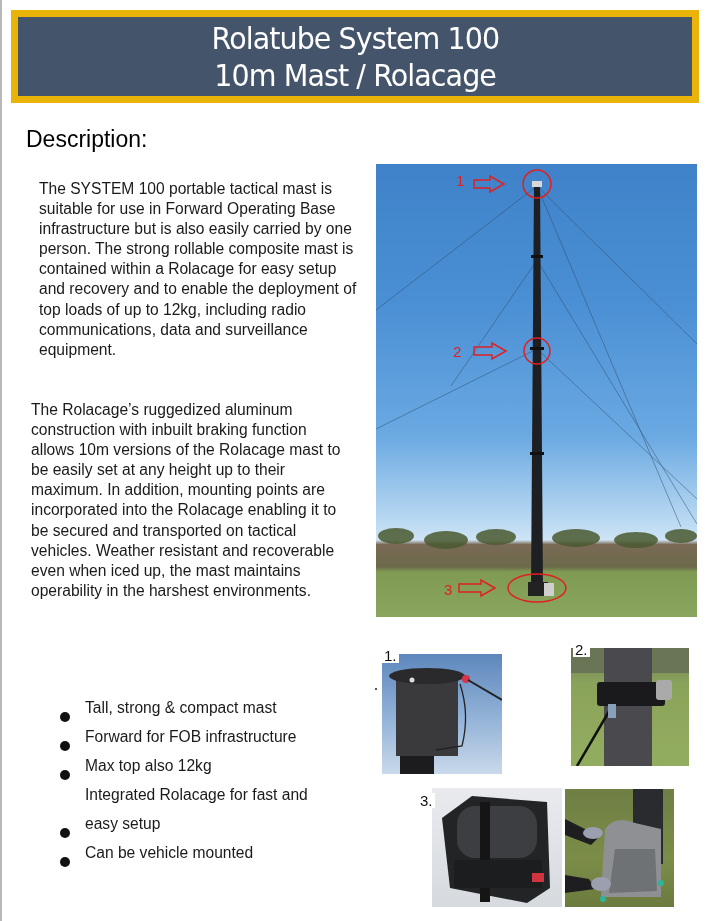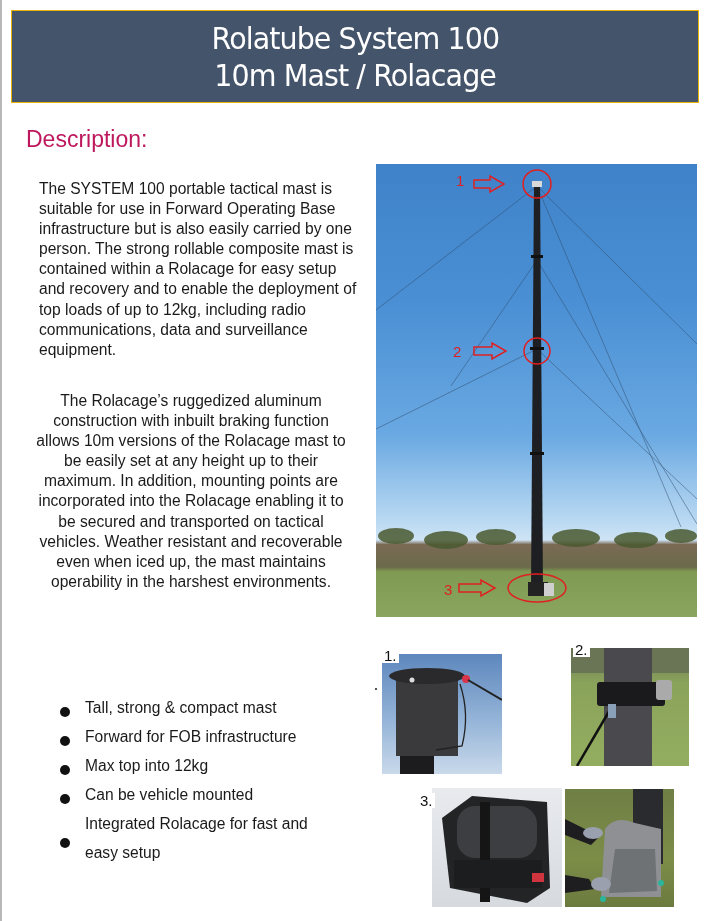--- a/index.html
+++ b/index.html
@@ -1,25 +1,25 @@
 <!DOCTYPE html>
 <html><head>
 <meta charset="utf-8">
 <style>
   html,body{margin:0;padding:0;}
   body{width:710px;height:921px;position:relative;background:#fff;overflow:hidden;font-family:"Liberation Sans",sans-serif;color:#111;}
   .left-rule{position:absolute;left:0;top:0;width:2px;height:921px;background:#b8b8b8;}
-  .title-bar{position:absolute;left:11px;top:10px;width:688px;height:93px;background:#44546a;border:1px solid #eab308;box-sizing:border-box;display:flex;flex-direction:column;align-items:center;justify-content:center;color:#fff;}
+  .title-bar{position:absolute;left:11px;top:10px;width:688px;height:93px;background:#44546a;border:7px solid #eab308;box-sizing:border-box;display:flex;flex-direction:column;align-items:center;justify-content:center;color:#fff;}
   .title-line{font-family:"DejaVu Sans",sans-serif;font-size:31px;line-height:37px;letter-spacing:-1px;font-weight:400;transform:scaleX(0.92);}
-  .desc-heading{position:absolute;left:26px;top:126px;font-size:23px;color:#be185d;}
+  .desc-heading{position:absolute;left:26px;top:126px;font-size:23px;color:#000000;}
   .para{position:absolute;left:31px;width:320px;font-size:15.6px;line-height:20.1px;color:#1a1a1a;}
   .para1{top:171px;}
-  .para2{top:391px;text-align:center;}
+  .para2{top:400px;}
   .bullets{position:absolute;left:60px;top:693px;margin:0;padding:0;list-style:none;font-size:15.6px;color:#1a1a1a;}
-  .bullets li{display:flex;align-items:center;line-height:29px;}
+  .bullets li{display:flex;align-items:flex-end;line-height:29px;}
   .bullets .dot{width:10px;height:10px;border-radius:50%;background:#111;margin-top:9px;margin-right:15px;flex:0 0 10px;}
   .bullets .txt{width:250px;}
   .photo{position:absolute;overflow:hidden;}
   .main-photo{left:376px;top:164px;width:321px;height:453px;background:linear-gradient(180deg,#3f82c9 0%,#4a8fd4 30%,#6aa9e2 60%,#bfdcf3 80%,#cfe4f5 83%,#7a6a55 84%,#6b6a4a 89%,#7f9a52 90%,#8aa55d 100%);}
   .inset{background:#ccc;}
   .inset1{left:382px;top:654px;width:120px;height:120px;background:linear-gradient(180deg,#5d87bd 0%,#9ab8da 60%,#c9d9ea 100%);}
   .inset2{left:571px;top:648px;width:118px;height:118px;background:linear-gradient(180deg,#6c7a5a 0%,#8aa35a 30%,#93ad60 100%);}
   .inset3a{left:432px;top:788px;width:130px;height:119px;background:linear-gradient(180deg,#e8eaee 0%,#d6dadf 100%);}
   .inset3b{left:565px;top:789px;width:109px;height:118px;background:linear-gradient(180deg,#6f7f45 0%,#7c8d48 60%,#6b7a3e 100%);}
   .inset-label{position:absolute;font-size:15px;background:#fff;padding:0 2px;line-height:15px;color:#111;}
@@ -47,29 +47,29 @@
   <li>
       <span class="dot"></span>
       <span class="txt">Tall, strong &amp; compact mast</span>
     </li>
   <li>
       <span class="dot"></span>
       <span class="txt">Forward for FOB infrastructure</span>
     </li>
   <li>
       <span class="dot"></span>
-      <span class="txt">Max top into 12kg</span>
+      <span class="txt">Max top also 12kg</span>
+    </li>
+  <li>
+      <span class="dot"></span>
+      <span class="txt">Integrated Rolacage for fast and easy setup</span>
     </li>
   <li>
       <span class="dot"></span>
       <span class="txt">Can be vehicle mounted</span>
-    </li>
-  <li>
-      <span class="dot"></span>
-      <span class="txt">Integrated Rolacage for fast and easy setup</span>
     </li>
 </ul>
 
 <div class="photo main-photo">
   <svg width="321" height="453" viewBox="0 0 321 453">
 
     <g stroke="#2f4a6a" stroke-width="0.7" fill="none" opacity="0.7">
       <line x1="161" y1="22" x2="0" y2="146"></line>
       <line x1="161" y1="22" x2="321" y2="180"></line>
       <line x1="161" y1="22" x2="305" y2="363"></line>

